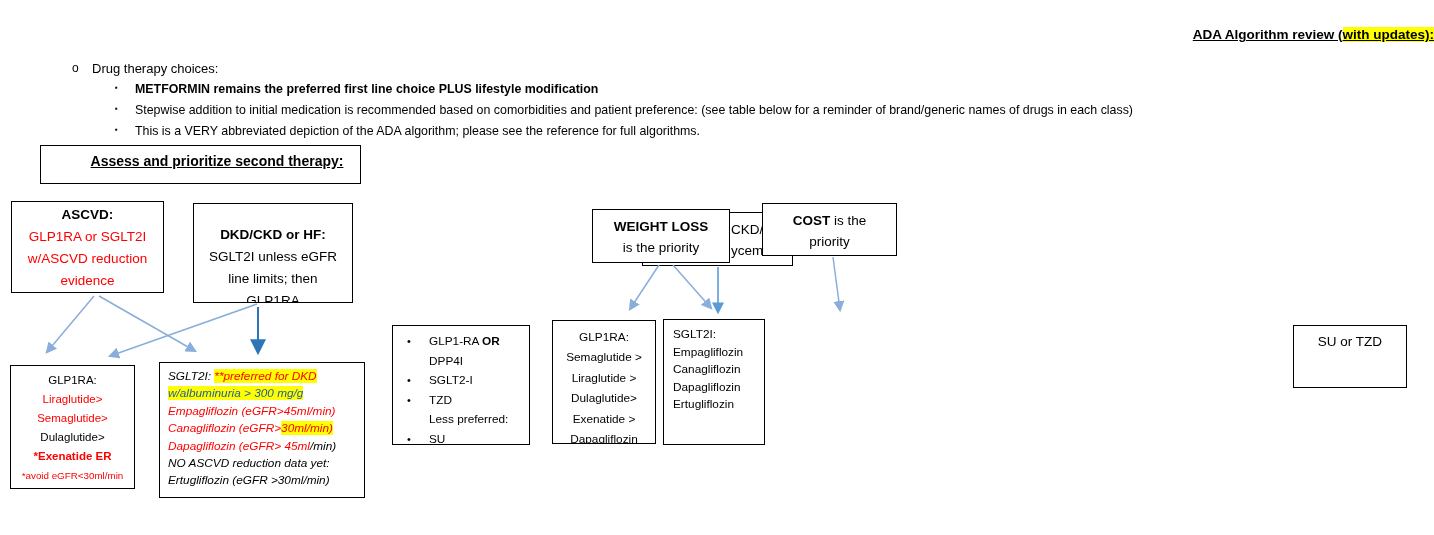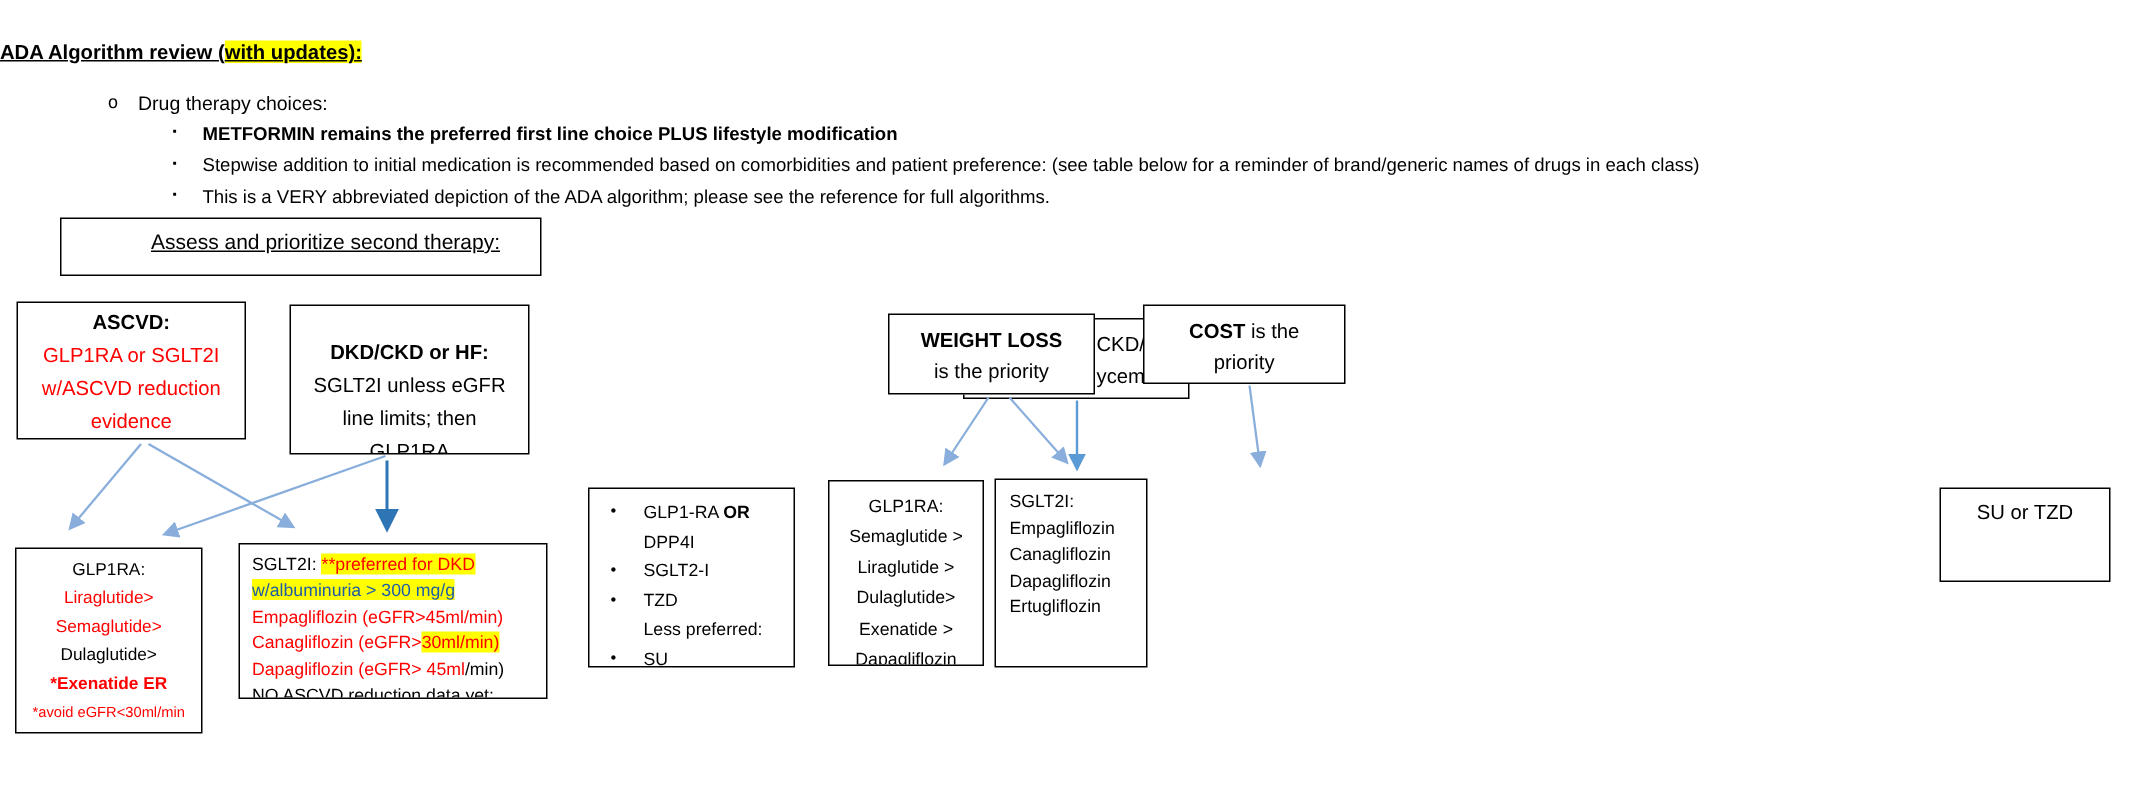--- a/index.html
+++ b/index.html
@@ -2,51 +2,51 @@
 <html><head>
 <meta charset="utf-8">
 <style>
   html,body{margin:0;padding:0;background:#fff;}
   .page{
     position:relative;width:1434px;height:535px;background:#ffffff;overflow:hidden;
     font-family:"Liberation Sans","DejaVu Sans",sans-serif;color:#000;
   }
   .abs{position:absolute;}
   .title{
-    top:27px;left:0;width:100%;text-align:left;font-size:13.5px;font-weight:bold;
+    top:27px;left:0;width:100%;text-align:right;font-size:13.5px;font-weight:bold;
     text-decoration:underline;
   }
   .hl{background:#FFFF00;}
   .li{position:absolute;font-size:12.4px;white-space:nowrap;}
   .li .mk1{position:absolute;left:0;top:0;font-size:12px;}
   .li .mk2{position:absolute;left:0;top:1px;font-size:8px;}
   .li .txt{position:absolute;left:20px;top:0;}
   .bold{font-weight:bold;}
   .italic{}
   .box{
     position:absolute;border:1.6px solid #000;background:#fff;box-sizing:border-box;
     overflow:hidden;
   }
   .center{text-align:center;}
   .red{color:#FF0000;}
   .blue{color:#1F5CA8;}
   .assess{
-    left:40px;top:145px;width:321px;height:39px;font-size:14px;font-weight:normal;
+    left:40px;top:145px;width:321px;height:39px;font-size:14px;font-weight:bold;
     padding-top:7px;
     padding-left:33px;
   }
   .assess span{text-decoration:underline;}
   .ascvd{left:11px;top:201px;width:153px;height:92px;font-size:13.5px;line-height:22px;padding-top:2px;}
   .dkd{left:193px;top:203px;width:160px;height:100px;font-size:13.5px;line-height:22px;padding-top:20px;}
   .hiddenbox{left:642px;top:212px;width:151px;height:54px;z-index:1;font-size:13.5px;line-height:21px;padding:6px 0 0 88px;}
   .weight{left:592px;top:209px;width:138px;height:54px;z-index:2;font-size:13.5px;line-height:21px;padding-top:6px;}
   .cost{left:762px;top:203px;width:135px;height:53px;z-index:3;font-size:13.5px;line-height:21px;padding-top:6px;}
   .glp1left{left:10px;top:365px;width:125px;height:124px;font-size:11.5px;line-height:19px;padding-top:5px;}
   .glp1left .small{font-size:9.8px;}
-  .sglt2left{left:159px;top:362px;width:206px;height:104px;font-size:11.8px;line-height:17.4px;padding:5px 0 0 8px;white-space:nowrap;}
+  .sglt2left{left:159px;top:362px;width:206px;height:136px;font-size:11.8px;line-height:17.4px;padding:5px 0 0 8px;white-space:nowrap;font-style:italic;}
   .options{left:392px;top:325px;width:138px;height:120px;font-size:11.8px;line-height:19.6px;padding-top:6px;}
   .options .row{position:relative;padding-left:36px;}
   .options .blt{position:absolute;left:14px;top:0;font-size:11px;}
   .glp1mid{left:552px;top:320px;width:104px;height:124px;font-size:11.8px;line-height:20.4px;padding-top:6px;}
   .sglt2mid{left:663px;top:319px;width:102px;height:126px;font-size:11.8px;line-height:17.6px;padding:6px 0 0 9px;}
   .sutzd{left:1293px;top:325px;width:114px;height:63px;font-size:13.5px;padding-top:8px;}
   .arrows{position:absolute;left:0;top:0;z-index:6;pointer-events:none;}
 </style>
 </head>
 <body>

